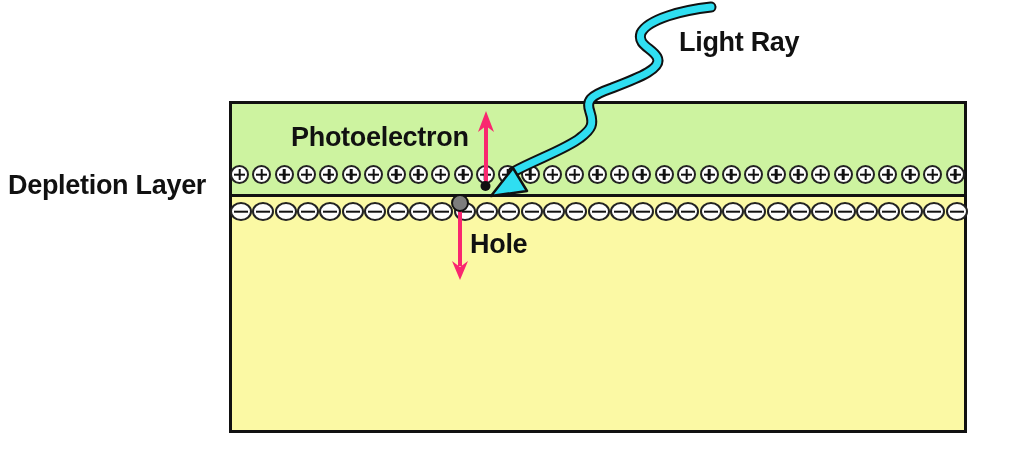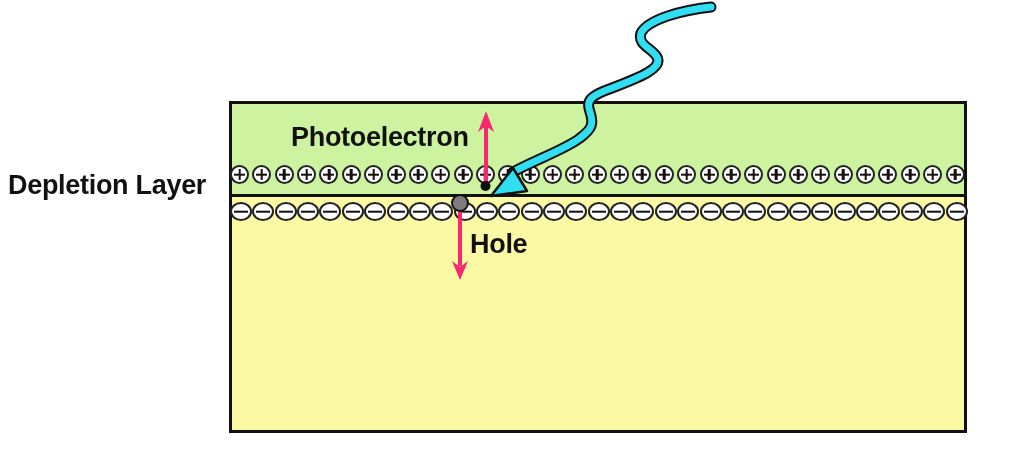--- a/index.html
+++ b/index.html
@@ -329,14 +329,15 @@
 
     <line x1="460" y1="211" x2="460" y2="266" stroke-width="4" stroke="#f9276f"></line>
     <polygon points="460,280 452,261 460,267 468,261" fill="#f9276f"></polygon>
 
     <circle cx="485.5" cy="186" r="5" fill="#111111"></circle>
     <circle cx="460" cy="203" r="8" stroke-width="2" fill="#7d7d7d" stroke="#111111"></circle>
   </svg>
 
   <div class="label label-photoelectron">Photoelectron</div>
   <div class="label label-depletion">Depletion Layer</div>
+  <div class="label label-lightray">Light Ray</div>
   <div class="label label-hole">Hole</div>
 </div>
 
 </body></html>

